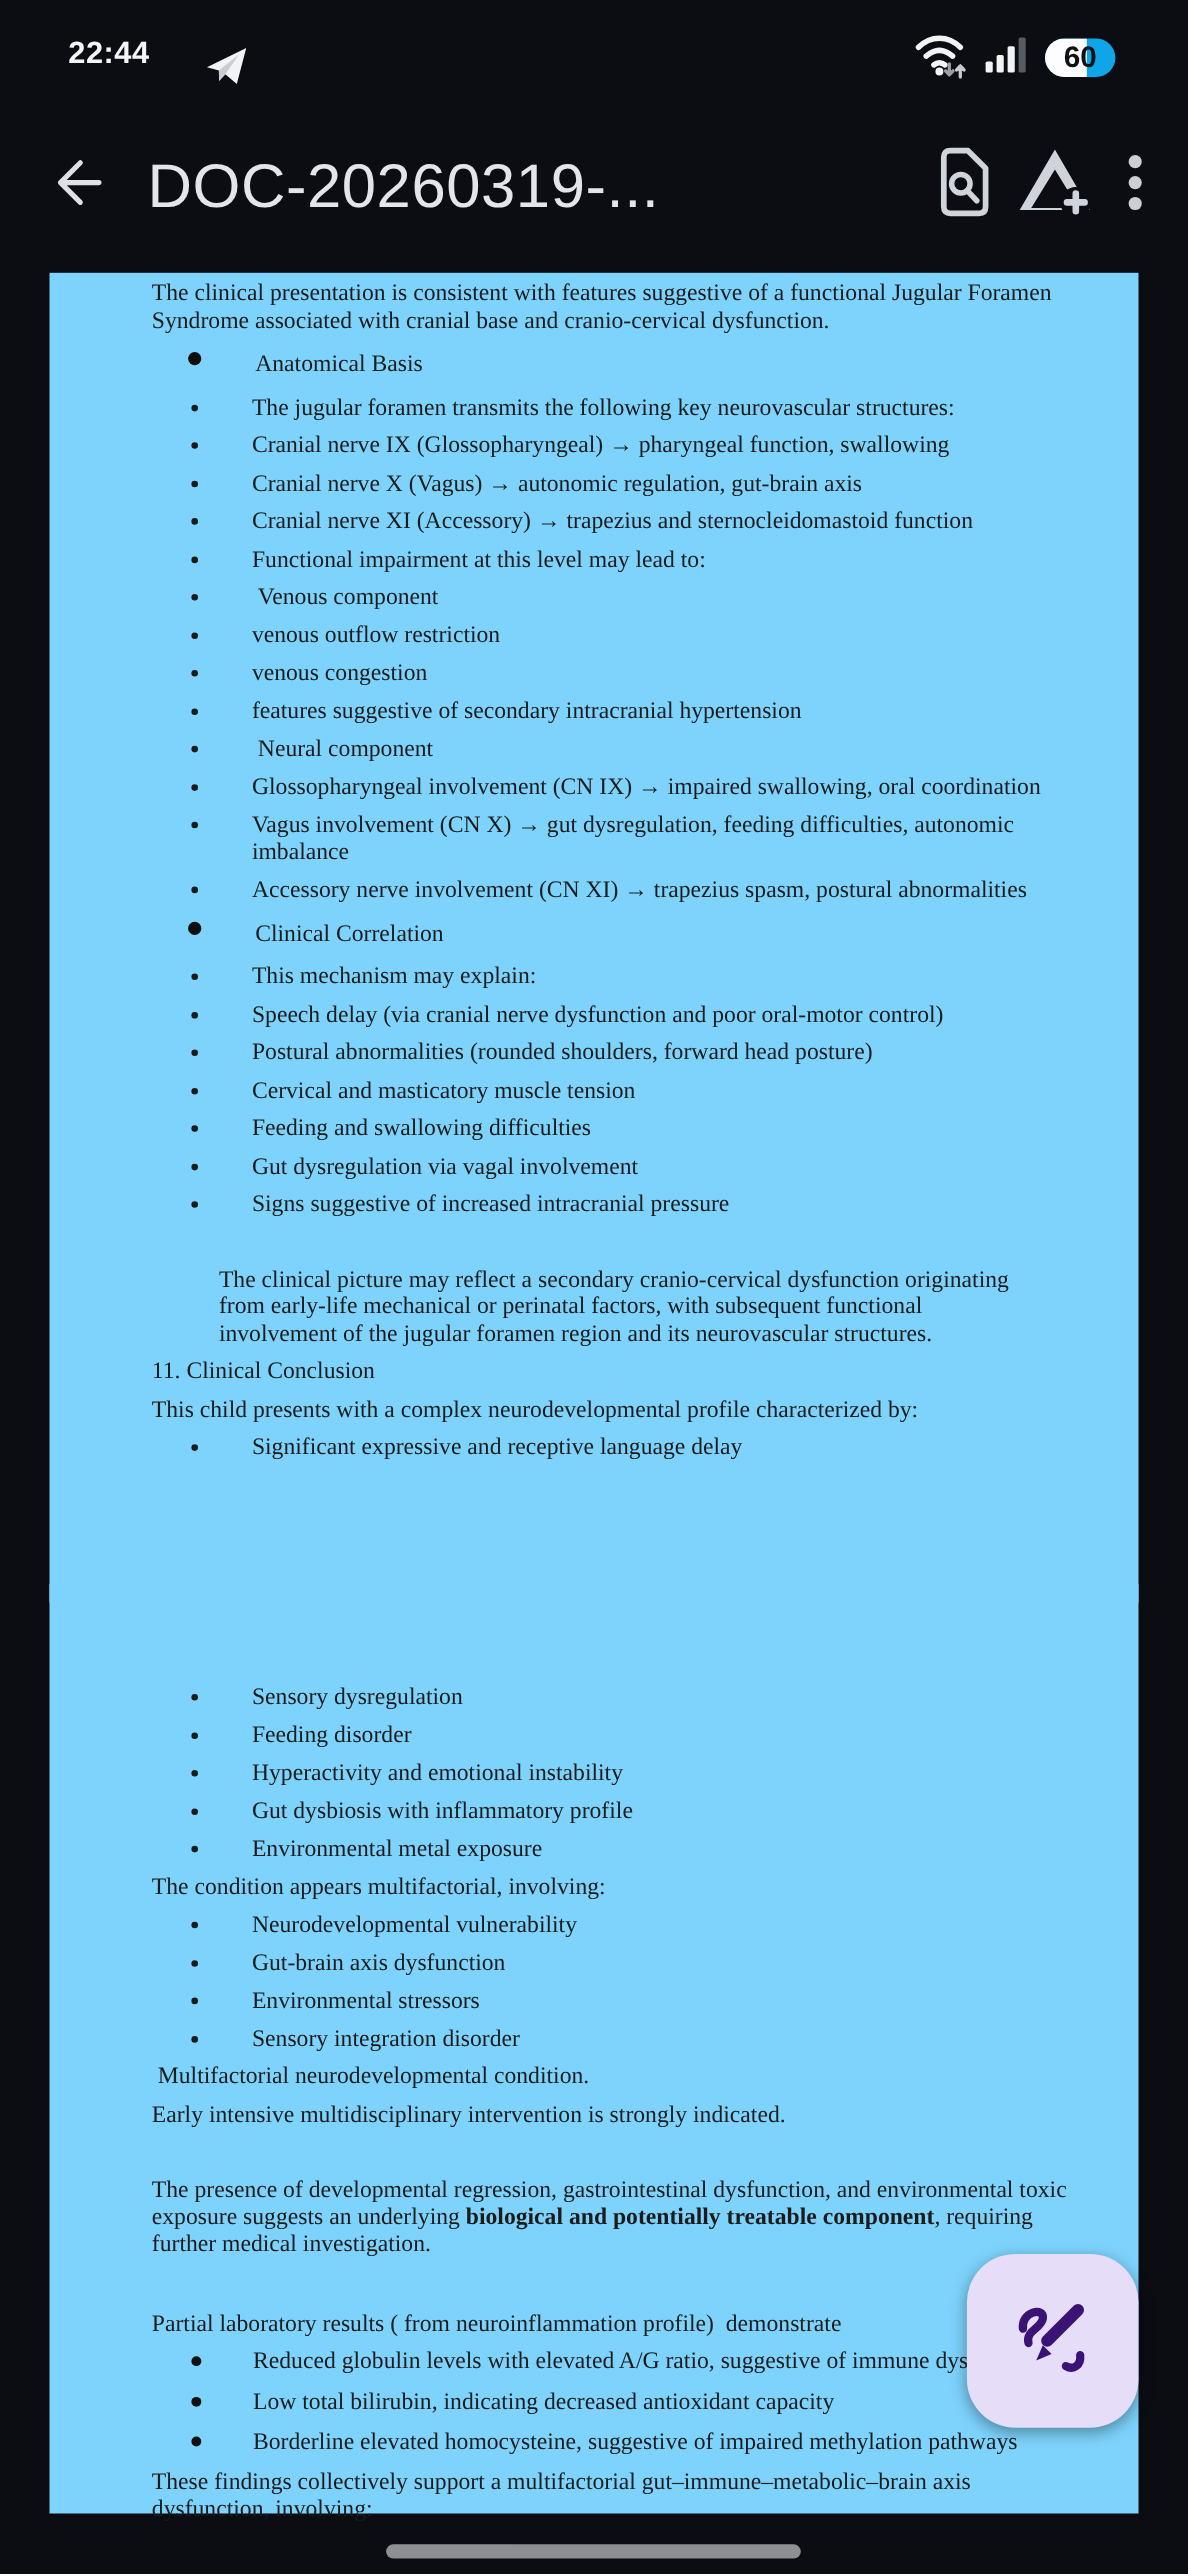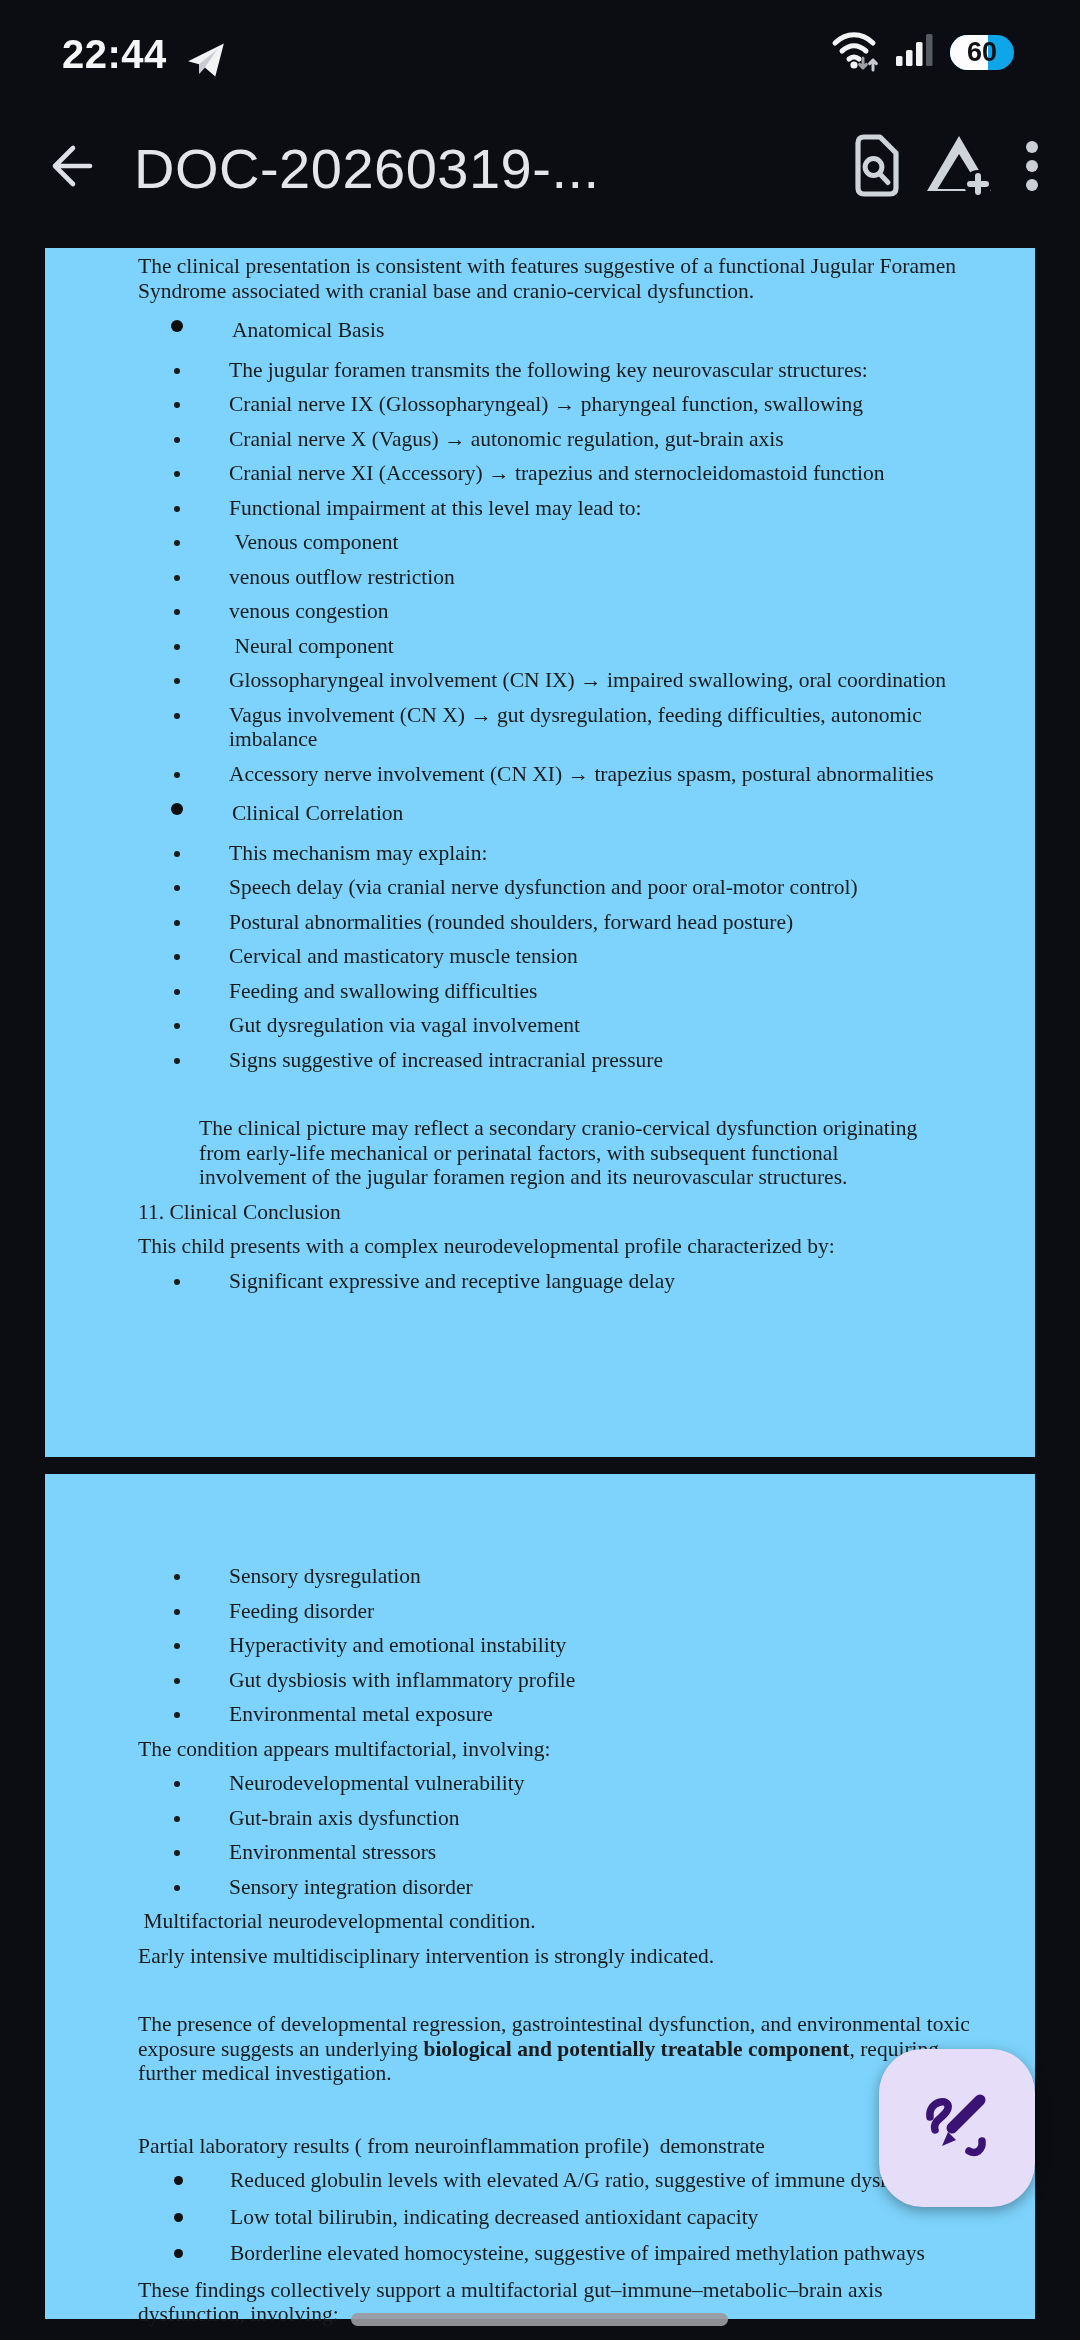--- a/index.html
+++ b/index.html
@@ -1,41 +1,41 @@
 <!DOCTYPE html>
 <html><head>
 <meta charset="utf-8">
 <style>
   html,body{margin:0;padding:0;background:#000;}
   .screen{position:relative;width:1080px;height:2340px;background:#0c0d12;overflow:hidden;
           font-family:"Liberation Sans", sans-serif;margin:0 auto;}
 
   
   .statusbar{position:absolute;top:0;left:0;width:1080px;height:84px;}
-  .sb-time{position:absolute;left:62px;top:32px;color:#f4f5f7;font-size:40px;font-weight:700;letter-spacing:.5px;}
+  .sb-time{position:absolute;left:62px;top:32px;color:#f4f5f7;font-size:28px;font-weight:700;letter-spacing:.5px;}
   .sb-plane{position:absolute;left:186px;top:40px;}
   .sb-right{position:absolute;right:66px;top:24px;display:flex;align-items:center;gap:12px;}
   .battery{position:relative;width:64px;height:35px;border-radius:18px;background:#0ea5e9;overflow:hidden;}
   .battery .fill{position:absolute;left:0;top:0;bottom:0;width:60%;background:#fdfdfe;}
   .battery .pct{position:absolute;inset:0;display:flex;align-items:center;justify-content:center;
                 color:#101114;font-size:27px;font-weight:700;}
 
   
   .appbar{position:absolute;top:108px;left:0;width:1080px;height:120px;display:flex;align-items:center;}
   .back-btn{margin-left:34px;width:72px;height:72px;display:flex;align-items:center;justify-content:center;}
   .apptitle{margin-left:28px;color:#e3e5ea;font-size:56px;font-weight:400;letter-spacing:.5px;white-space:nowrap;
             overflow:hidden;max-width:560px;}
   .appbar .spacer{flex:1;}
   .icon-btn{width:84px;height:84px;display:flex;align-items:center;justify-content:center;}
   .icon-btn.kebab{width:60px;margin-right:18px;}
 
   
   .page{position:absolute;left:45px;width:990px;background:#7dd3fc;}
   .page1{top:248px;height:1209px;}
-  .page2{top:1474px;height:845px;}
+  .page2{top:1440px;height:845px;}
   .page-content{padding:6px 55px 0 93px;color:#1b1b1b;
                 font-family:"Liberation Serif", serif;font-size:21.5px;line-height:24.5px;}
   .page2 .page-content{padding-top:90px;}
   .blk{margin:0 0 10px 0;}
   .blk .txt{white-space:pre-wrap;}
   .blk .b{font-weight:bold;}
   .para{margin-bottom:10px;}
   .para-indent{margin-left:61px;max-width:750px;margin-bottom:10px;}
   .bullet,.bigbullet,.midbullet{display:flex;align-items:flex-start;gap:32px;}
   .bullet{margin-left:36px;margin-bottom:10px;}
@@ -166,20 +166,24 @@
         <div class="blk bullet">
           <span class="dot"></span>
           <span class="txt"><span>venous outflow restriction</span></span>
         </div>
         <div class="blk bullet">
           <span class="dot"></span>
           <span class="txt"><span>venous congestion</span></span>
         </div>
         <div class="blk bullet">
           <span class="dot"></span>
+          <span class="txt"><span>features suggestive of secondary intracranial hypertension</span></span>
+        </div>
+        <div class="blk bullet">
+          <span class="dot"></span>
           <span class="txt"><span> Neural component</span></span>
         </div>
         <div class="blk bullet">
           <span class="dot"></span>
           <span class="txt"><span>Glossopharyngeal involvement (CN IX) → impaired swallowing, oral coordination</span></span>
         </div>
         <div class="blk bullet">
           <span class="dot"></span>
           <span class="txt"><span>Vagus involvement (CN X) → gut dysregulation, feeding difficulties, autonomic imbalance</span></span>
         </div>

